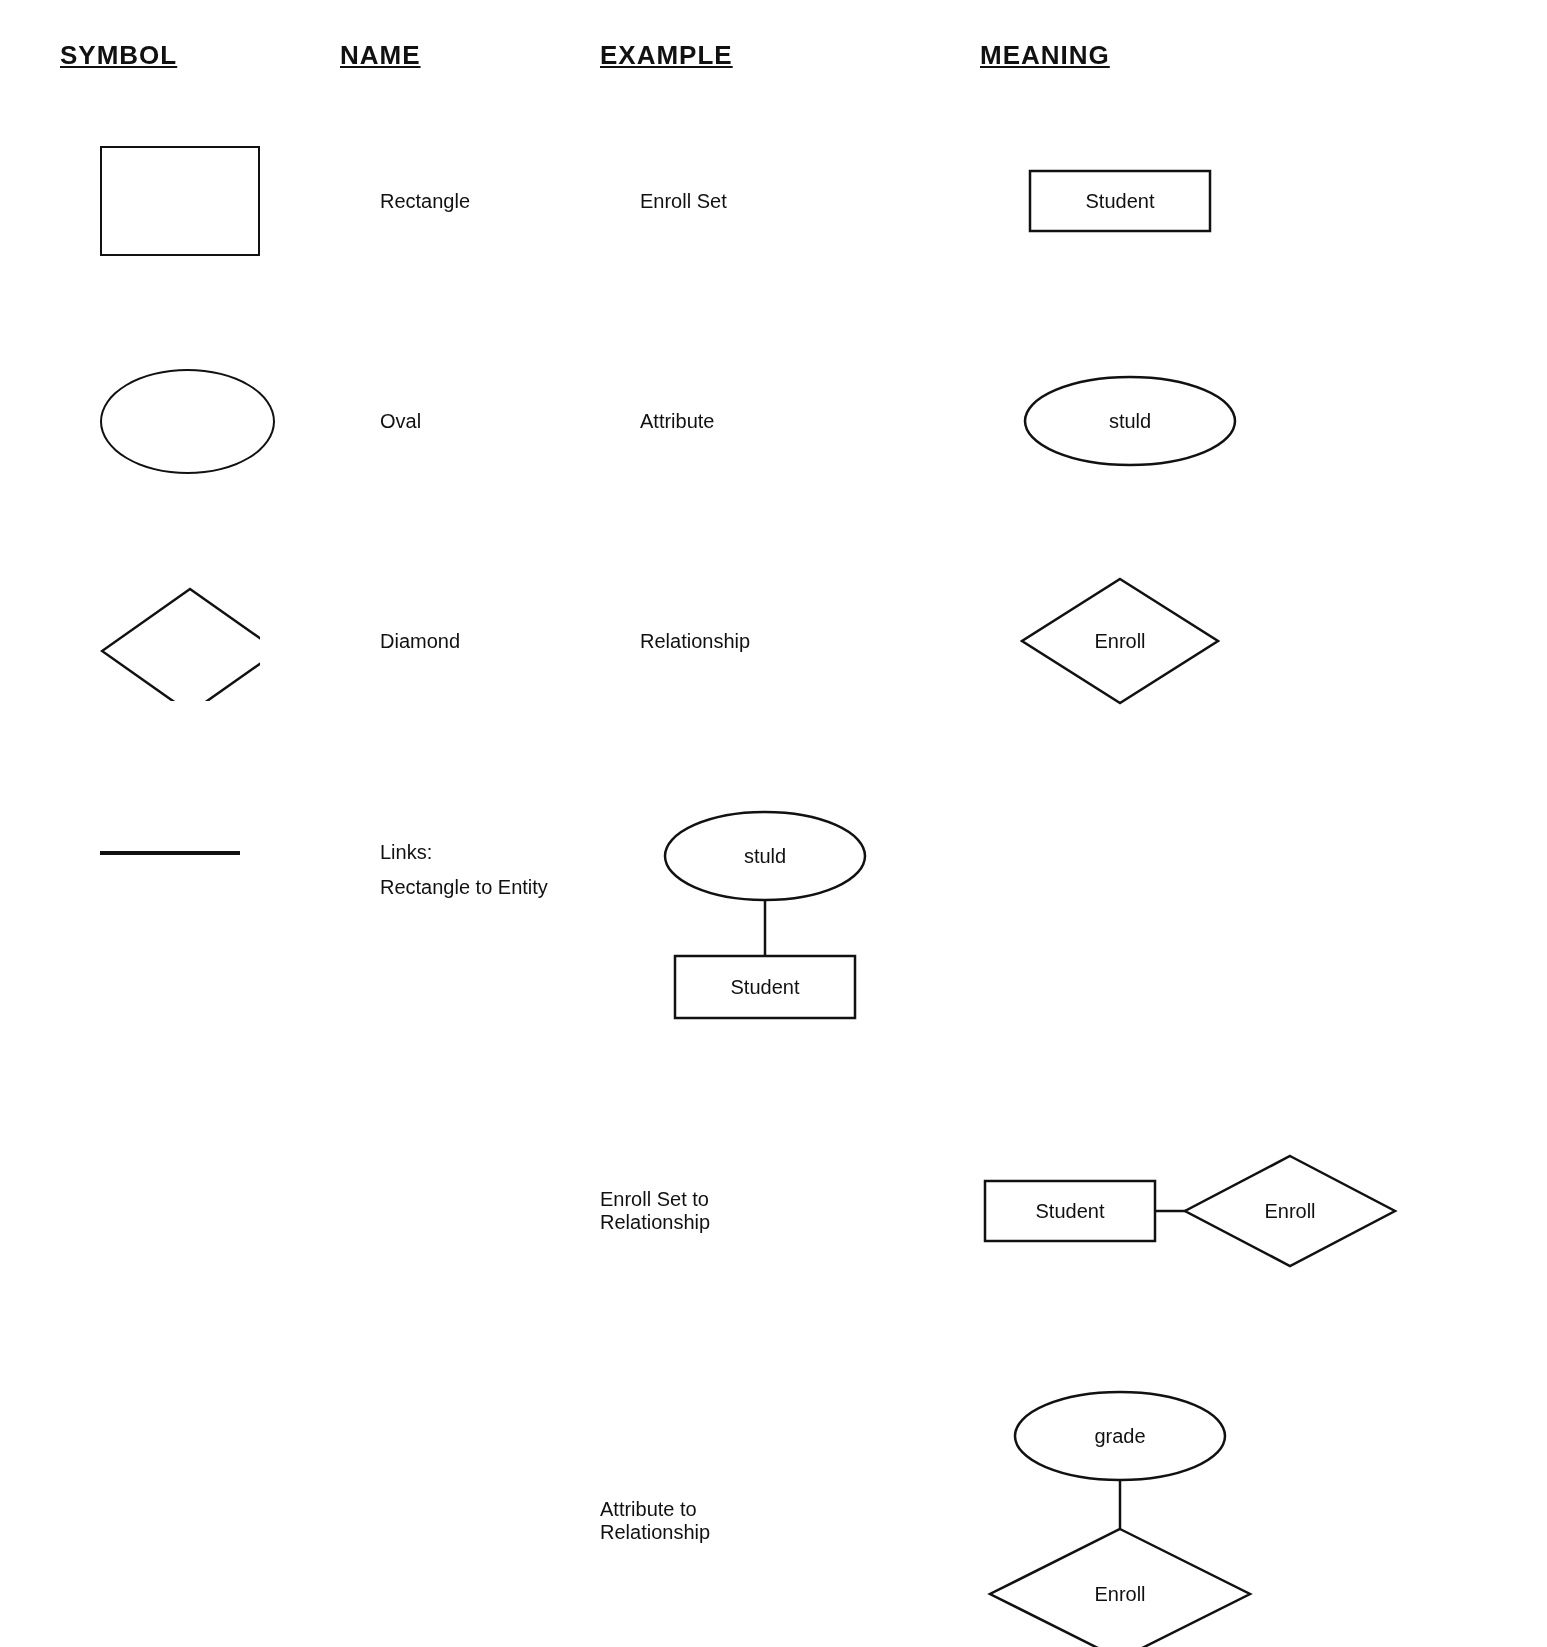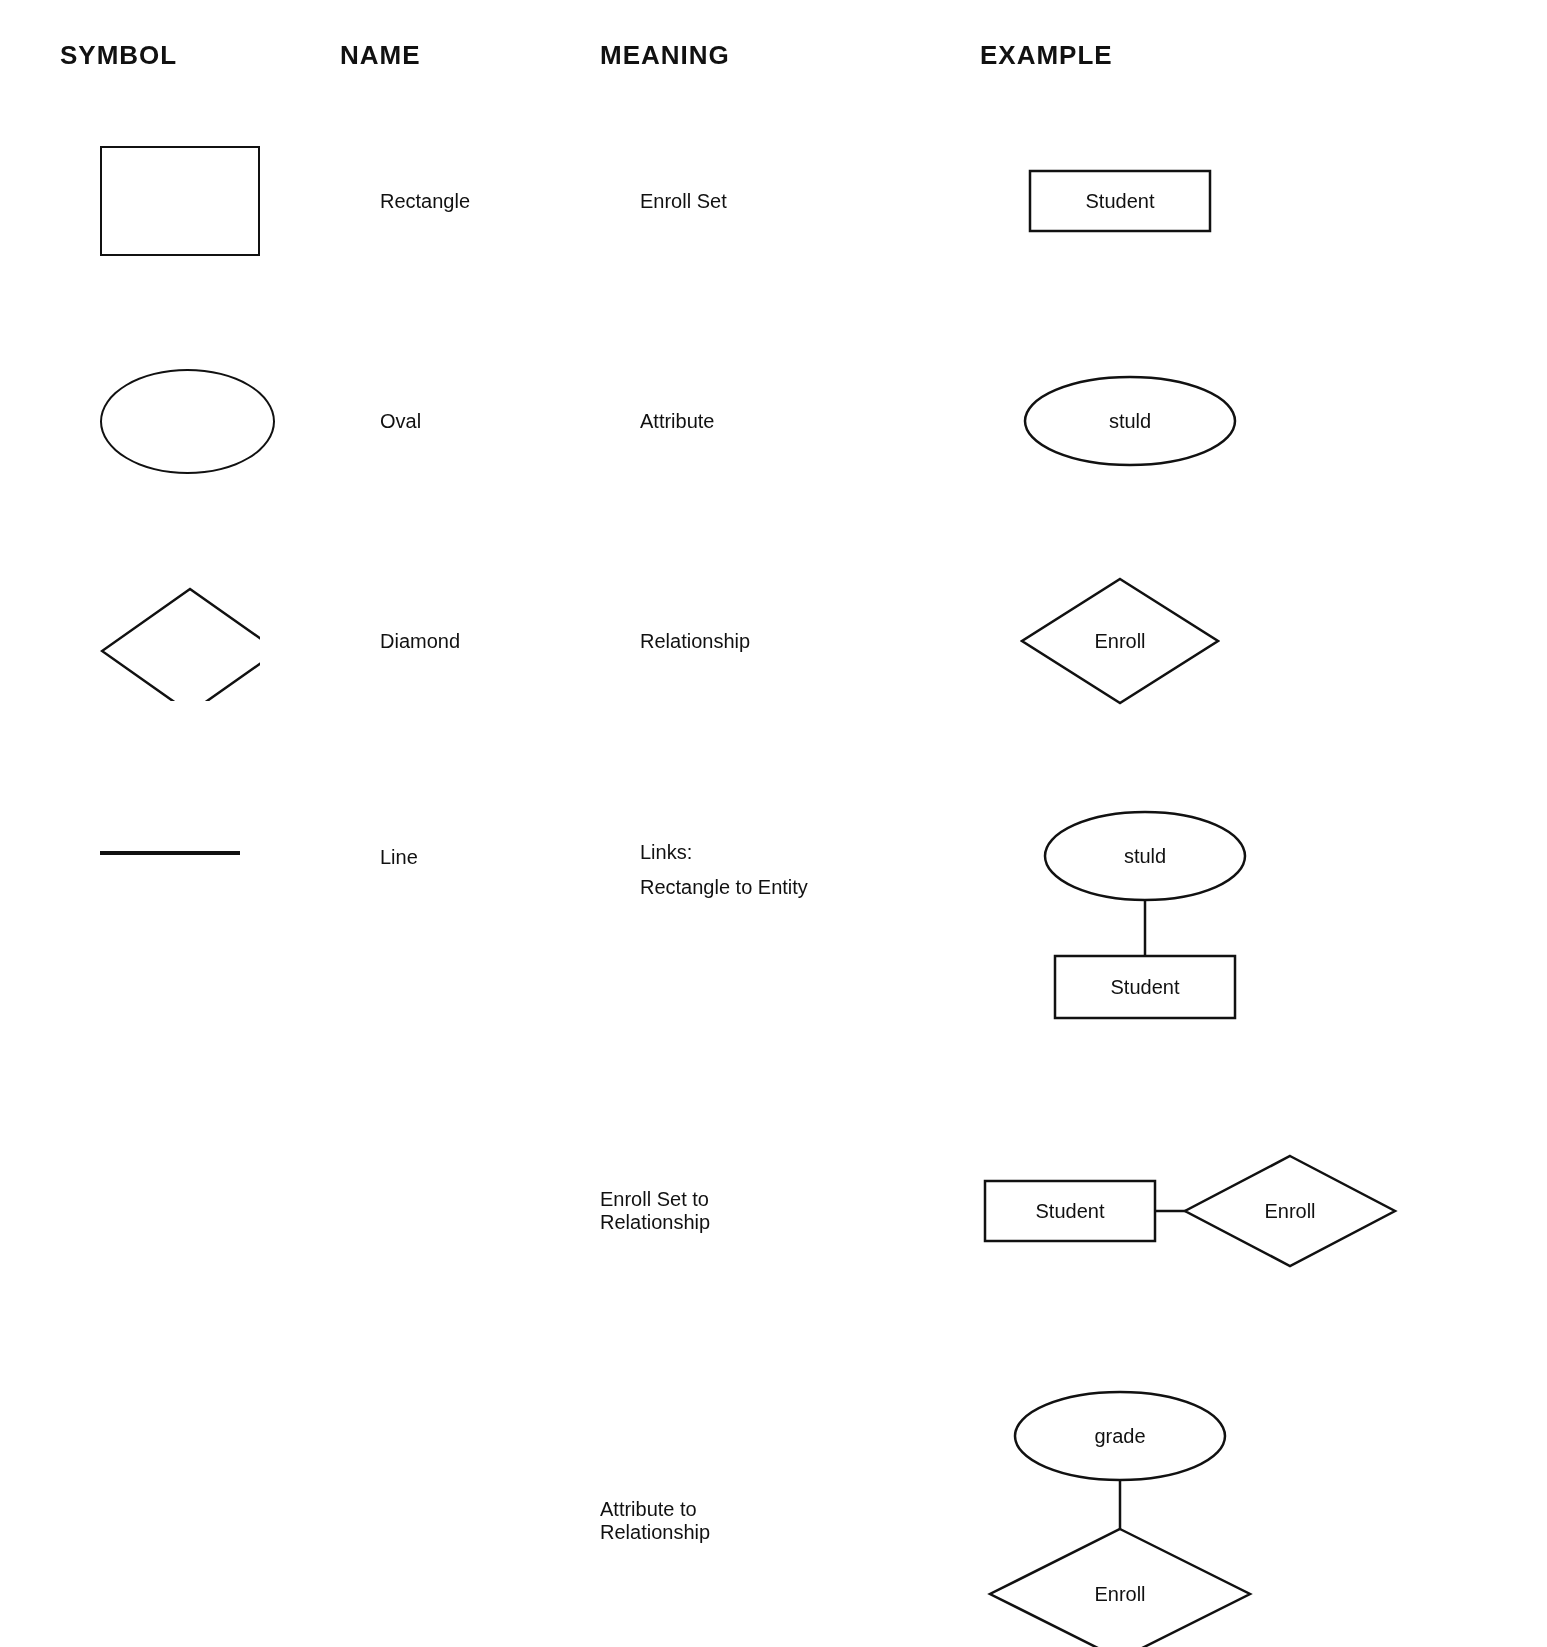--- a/index.html
+++ b/index.html
@@ -22,20 +22,21 @@
       display: grid;
       grid-template-columns: 280px 260px 380px 1fr;
       padding-bottom: 20px;
       border-bottom: none;
       margin-bottom: 30px;
     }
     .header-cell {
       font-size: 26px;
       font-weight: bold;
       letter-spacing: 1px;
+      text-decoration: underline;
     }
 
     
     .data-row {
       display: grid;
       grid-template-columns: 280px 260px 380px 1fr;
       align-items: center;
       margin-bottom: 60px;
       min-height: 160px;
       padding-left: 40px;
@@ -123,22 +124,22 @@
     }
   </style>
 </head>
 <body>
 
 <div class="page">
 
   <div class="header-row">
     <div class="header-cell">SYMBOL</div>
     <div class="header-cell">NAME</div>
+    <div class="header-cell">EXAMPLE</div>
     <div class="header-cell">MEANING</div>
-    <div class="header-cell">EXAMPLE</div>
   </div>
 
   <div class="data-row">
     <div class="symbol-cell">
       <div class="rect-symbol"></div>
     </div>
     <div class="name-cell">Rectangle</div>
     <div class="meaning-cell">Enroll Set</div>
     <div class="example-cell">
       <svg width="200" height="80">
@@ -175,21 +176,20 @@
         <polygon points="100,8 198,70 100,132 2,70" fill="white" stroke="#111" stroke-width="2.5"></polygon>
         <text x="100" y="77" text-anchor="middle" font-size="20" fill="#111">Enroll</text>
       </svg>
     </div>
   </div>
 
   <div class="data-row tall" style="min-height:260px;">
     <div class="symbol-cell" style="align-items:flex-start; padding-top:50px;">
       <div class="line-symbol"></div>
     </div>
-    <div class="name-cell" style="padding-top:45px;">Line</div>
     <div class="meaning-cell" style="padding-top:40px; gap:12px;">
       <span>Links:</span>
       <span>Rectangle to Entity</span>
     </div>
     <div class="example-cell" style="align-items:center;">
 
       <svg width="250" height="250">
 
         <ellipse cx="125" cy="55" rx="100" ry="44" fill="white" stroke="#111" stroke-width="2.5"></ellipse>
         <text x="125" y="62" text-anchor="middle" font-size="20" fill="#111">stuld</text>

